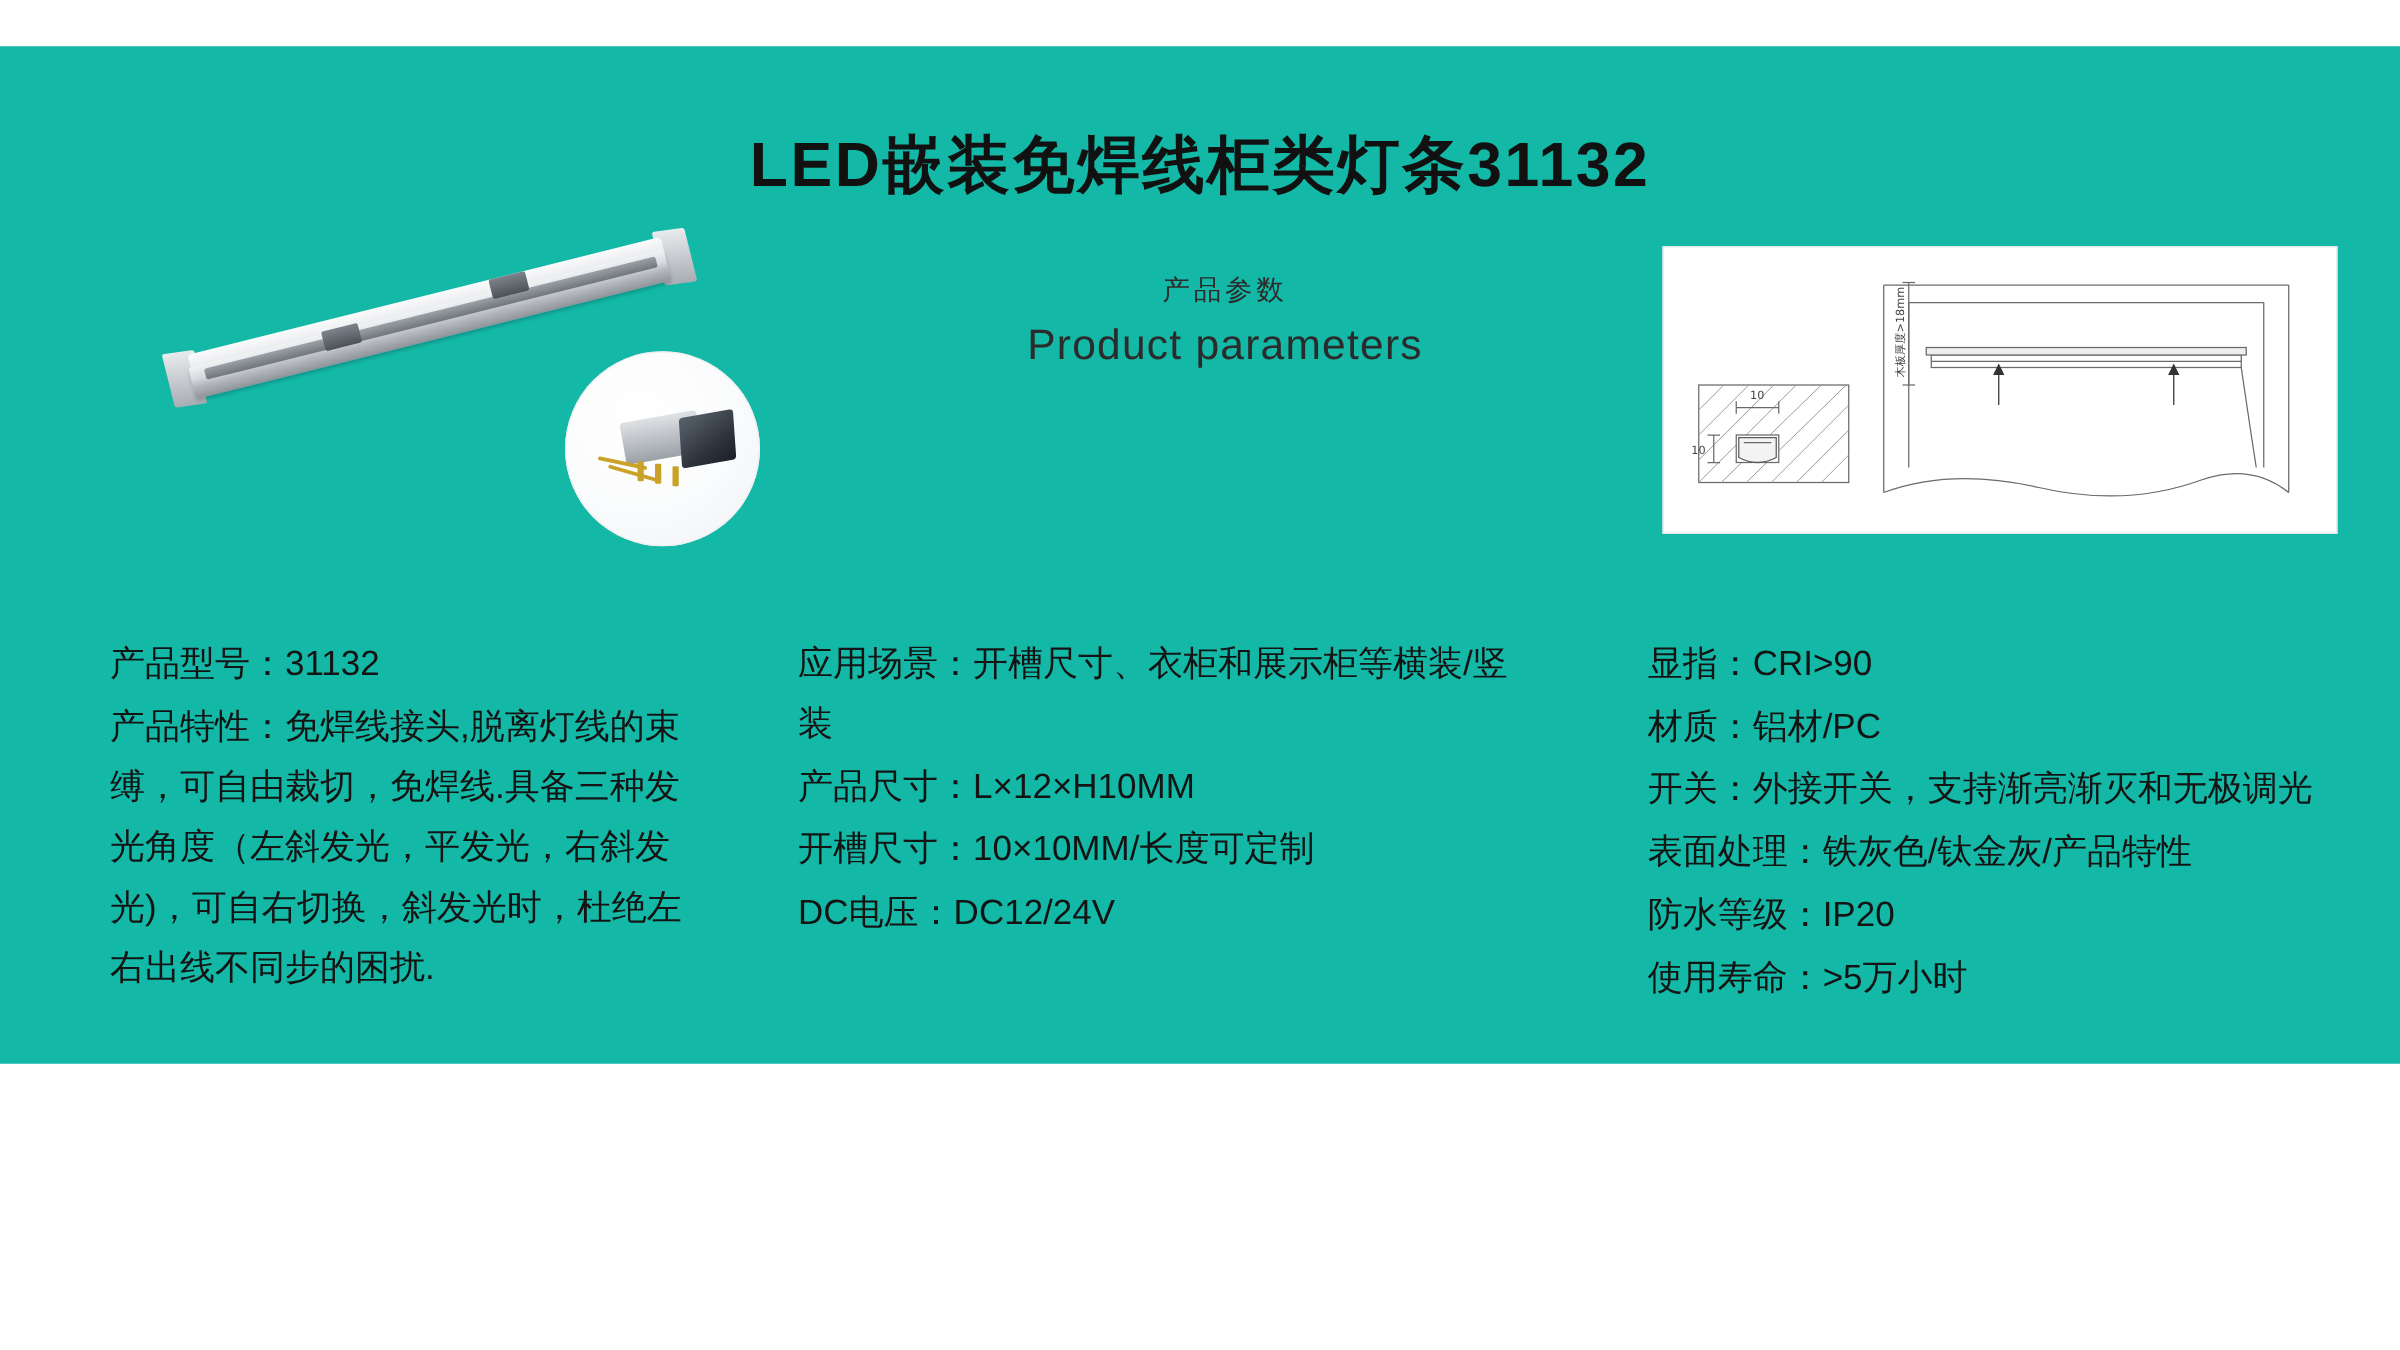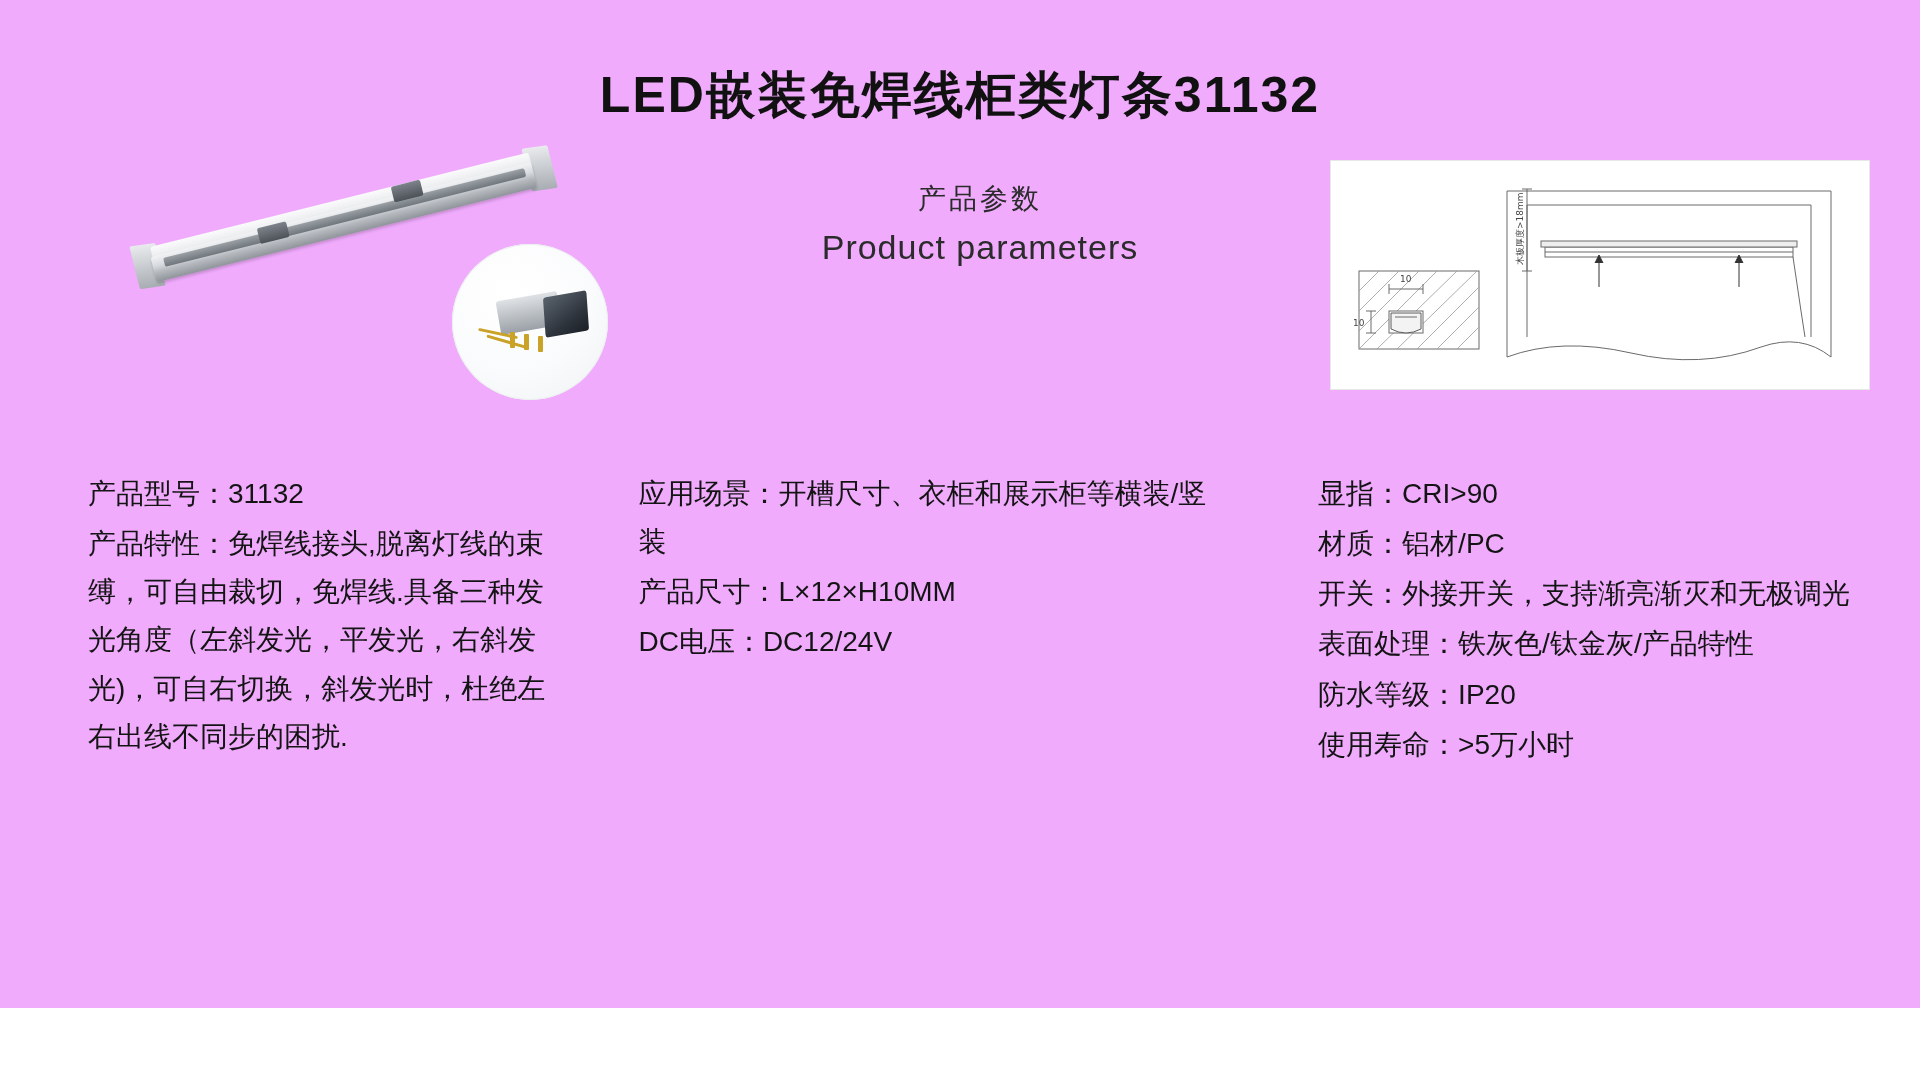--- a/index.html
+++ b/index.html
@@ -7,22 +7,23 @@
     margin: 0; padding: 0;
     width: 1920px; height: 1080px;
     background: #ffffff;
     font-family: "Liberation Sans", "DejaVu Sans", sans-serif;
     color: #1a1a1a;
     overflow: hidden;
   }
   .page {
     position: relative;
     width: 1920px;
-    height: 1008px;
-    background: #f0abfc;
+    height: 814px;
+    background: #14b8a6;
+    margin-top: 37px;
   }
 
   
   .title {
     position: absolute;
     top: 62px;
     left: 0;
     width: 1920px;
     text-align: center;
     font-size: 50px;
@@ -140,21 +141,21 @@
   
   .param-heading {
     position: absolute;
     left: 700px;
     top: 20px;
     width: 560px;
     text-align: center;
     color: #2b2b2b;
   }
   .param-heading .cn {
-    font-size: 28px;
+    font-size: 22px;
     letter-spacing: 3px;
     margin-bottom: 10px;
   }
   .param-heading .en {
     font-size: 34px;
     letter-spacing: 1px;
     font-family: Liberation Sans, sans-serif;
   }
 
   
@@ -290,20 +291,21 @@
   <div class="columns">
 
     <div class="col col-1">
       <p>产品型号：31132</p>
       <p>产品特性：免焊线接头,脱离灯线的束缚，可自由裁切，免焊线.具备三种发光角度（左斜发光，平发光，右斜发光)，可自右切换，斜发光时，杜绝左右出线不同步的困扰.</p>
     </div>
 
     <div class="col col-2">
       <p>应用场景：开槽尺寸、衣柜和展示柜等横装/竖装</p>
       <p>产品尺寸：L×12×H10MM</p>
+      <p>开槽尺寸：10×10MM/长度可定制</p>
       <p>DC电压：DC12/24V</p>
     </div>
 
     <div class="col col-3">
       <p>显指：CRI&gt;90</p>
       <p>材质：铝材/PC</p>
       <p>开关：外接开关，支持渐亮渐灭和无极调光</p>
       <p>表面处理：铁灰色/钛金灰/产品特性</p>
       <p>防水等级：IP20</p>
       <p>使用寿命：&gt;5万小时</p>

